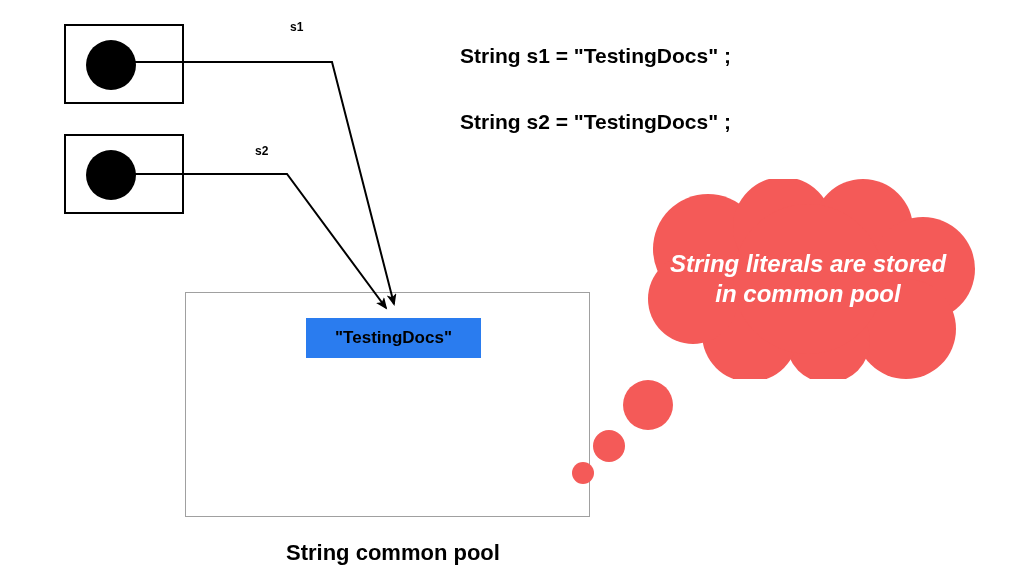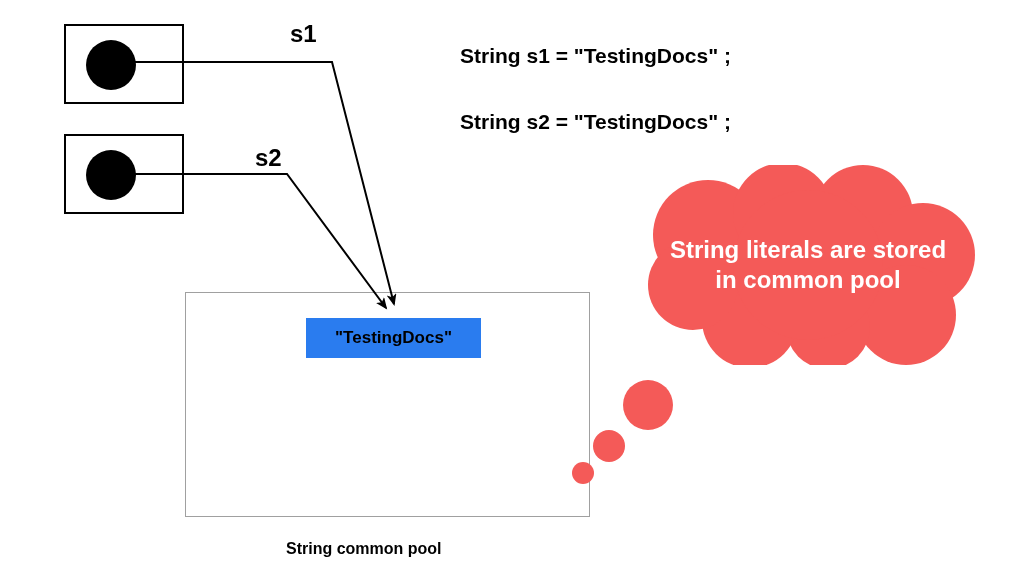--- a/index.html
+++ b/index.html
@@ -31,21 +31,21 @@
     width: 50px;
     height: 50px;
     background: #000;
     border-radius: 50%;
   }
 
   
   .ptr-label {
     position: absolute;
     font-weight: 700;
-    font-size: 24px;
+    font-size: 12px;
     text-align: right;
   }
 
   
   .code-line {
     position: absolute;
     font-weight: 700;
     font-size: 21px;
     white-space: nowrap;
   }
@@ -63,21 +63,21 @@
     font-weight: 700;
     font-size: 17px;
     display: flex;
     align-items: center;
     justify-content: center;
     box-sizing: border-box;
   }
   .pool-caption {
     position: absolute;
     font-weight: 700;
-    font-size: 16px;
+    font-size: 22px;
   }
 
   
   .cloud-wrap {
     position: absolute;
     width: 340px;
     height: 200px;
   }
   .cloud-text {
     position: absolute;
@@ -128,21 +128,21 @@
   <div class="ptr-label" style="left:255px; top:144px;">s2</div>
 
   <div class="code-line" style="left:460px; top:44px;">String s1 = "TestingDocs" ;</div>
   <div class="code-line" style="left:460px; top:110px;">String s2 = "TestingDocs" ;</div>
 
   <div class="pool-rect" style="left:185px; top:292px; width:405px; height:225px;">
     <div class="literal-box" style="left:120px; top:25px; width:175px; height:40px;">"TestingDocs"</div>
   </div>
   <div class="pool-caption" style="left:286px; top:540px;">String common pool</div>
 
-  <div class="cloud-wrap" style="left:638px; top:165px;">
+  <div class="cloud-wrap" style="left:638px; top:179px;font-style:italic;">
     <svg width="340" height="200" viewBox="0 0 340 200">
       <g fill="#f45a58">
         <circle cx="70" cy="70" r="55"></circle>
         <circle cx="145" cy="48" r="50"></circle>
         <circle cx="225" cy="50" r="50"></circle>
         <circle cx="285" cy="90" r="52"></circle>
         <circle cx="268" cy="150" r="50"></circle>
         <circle cx="190" cy="162" r="42"></circle>
         <circle cx="112" cy="155" r="48"></circle>
         <circle cx="55" cy="120" r="45"></circle>

